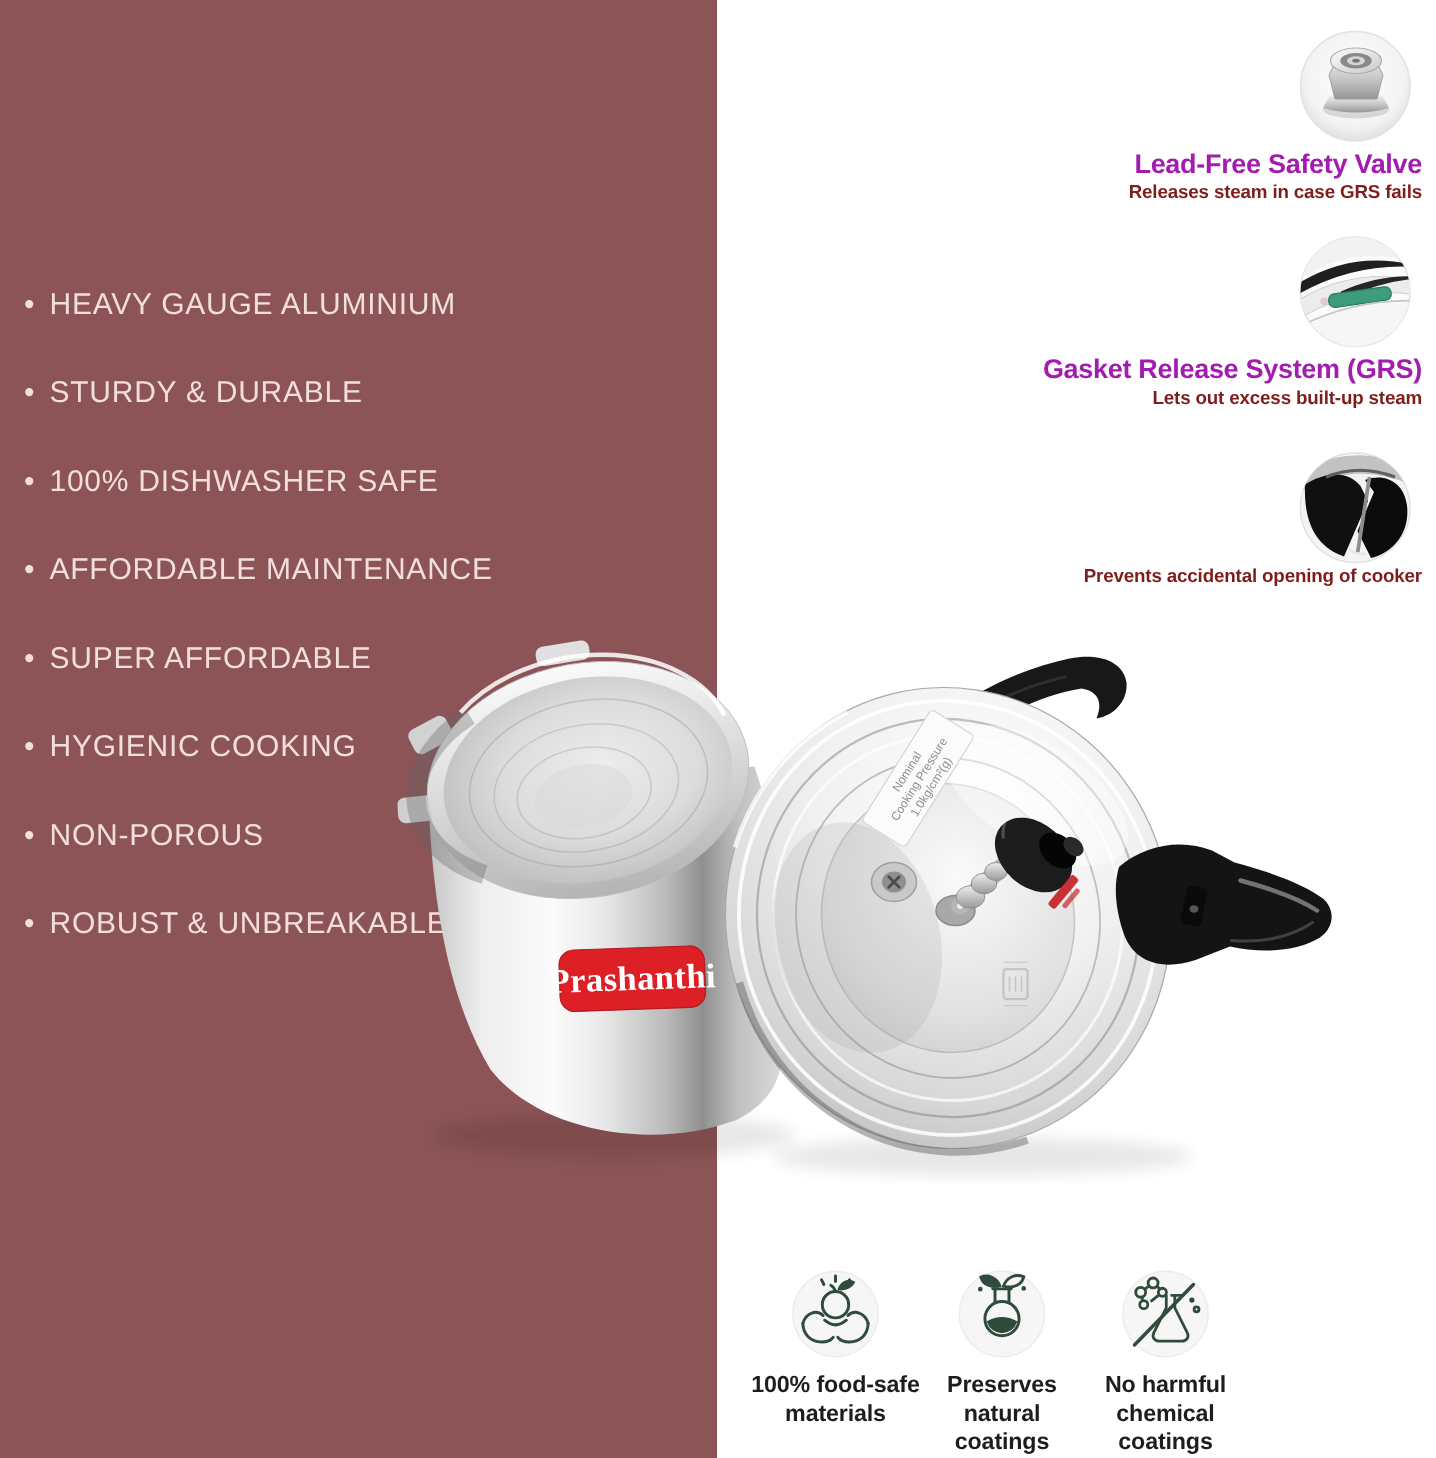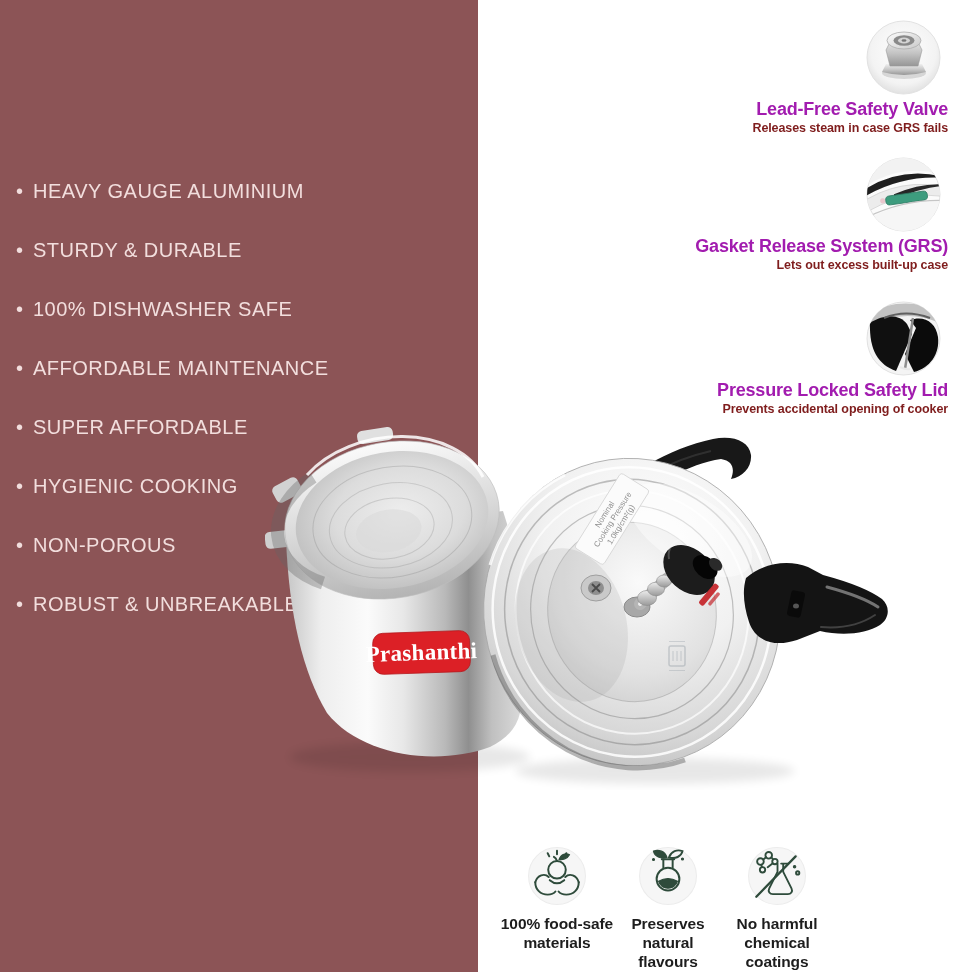--- a/index.html
+++ b/index.html
@@ -2,21 +2,21 @@
 <html><head>
 <meta charset="utf-8">
 <style>
   html,body{margin:0;padding:0;background:#fff;}
   .canvas{
     position:relative;width:957px;height:972px;overflow:hidden;
     background:#ffffff;font-family:"Liberation Sans",sans-serif;
   }
   
   .left-panel{position:absolute;left:0;top:0;width:478px;height:972px;background:#8C5456;}
-  .bullet-list{position:absolute;left:16px;top:176px;margin:0;padding:0;list-style:none;width:420px;}
+  .bullet-list{position:absolute;left:16px;top:188px;margin:0;padding:0;list-style:none;width:420px;}
   .bullet-list li{
     position:relative;padding-left:17px;margin:0 0 28px 0;
     font-size:20px;line-height:31px;letter-spacing:.5px;
     color:#F2DEDD;white-space:pre-line;font-weight:400;
   }
   .bullet-list li::before{content:"\2022";position:absolute;left:0;top:0;color:#F2DEDD;}
   
   .safety-feature{position:absolute;right:9px;width:320px;display:flex;flex-direction:column;align-items:flex-end;}
   .safety-feature .photo-icon{width:75px;height:75px;margin-right:7px;}
   .safety-feature .f-title{
@@ -106,41 +106,40 @@
         <path d="M -10,32 Q 37,6 85,28 Q 37,16 -10,38 Z" fill="#1f1f1f"></path>
         <path d="M -10,42 Q 37,18 85,38 L 85,48 Q 37,30 -10,54 Z" fill="#ececec" stroke="#cfcfcf" stroke-width=".7"></path>
         <path d="M 28,36 Q 60,27 86,35 Q 60,32 28,41 Z" fill="#262626"></path>
         <circle cx="16" cy="41" r="2.6" fill="#e9c7cd"></circle>
         <rect x="19" y="37" width="42" height="9" rx="4" fill="#3D9C7E" stroke="#2e7a62" stroke-width=".8"></rect>
         <path d="M -10,60 Q 37,40 86,52 L 86,90 L -10,90 Z" fill="#f6f6f6"></path>
         <path d="M -10,58 Q 37,40 86,51" fill="none" stroke="#c6c6c6" stroke-width="1.2"></path>
       </g>
     </svg>
     <div class="f-title">Gasket Release System (GRS)</div>
-    <div class="f-sub">Lets out excess built-up case</div>
+    <div class="f-sub">Lets out excess built-up steam</div>
   </div>
 
   <div class="safety-feature sf-3">
     <svg class="photo-icon" viewBox="0 0 75 75">
       <defs>
           <clipPath id="clipC3">
             <circle cx="37.5" cy="37.5" r="36.5"></circle>
           </clipPath>
         </defs>
       <circle cx="37.5" cy="37.5" r="36.5" fill="#f4f4f4" stroke="#e2e2e2"></circle>
       <g clip-path="url(#clipC3)">
         <path d="M 2,26 Q 37,6 74,22 L 74,10 Q 37,-6 2,12 Z" fill="#c2c2c2"></path>
         <path d="M 4,22 C 20,12 34,14 41,23 L 46,33 L 30,70 C 13,64 3,50 4,22 Z" fill="#101010"></path>
         <path d="M 44,19 C 58,14 70,21 72,36 C 74,53 64,67 48,71 L 39,53 L 50,27 Z" fill="#0b0b0b"></path>
         <path d="M 47,17 L 39,68" stroke="#8d8d8d" stroke-width="2.5"></path>
         <path d="M 18,17 Q 40,8 64,17" stroke="#5f5f5f" stroke-width="2" fill="none"></path>
         <path d="M 34,66 q 6,3 10,2" stroke="#e8e8e8" stroke-width="2" fill="none"></path>
       </g>
     </svg>
-    <div class="f-title">Pressure Locked Safety Lid</div>
     <div class="f-sub">Prevents accidental opening of cooker</div>
   </div>
 
   <svg class="product-photo" viewBox="0 0 660 375">
     <defs>
       <linearGradient id="bodyGrad" x1="0" y1="0" x2="1" y2="0">
         <stop offset="0" stop-color="#c6c6c6"></stop>
           <stop offset=".15" stop-color="#eeeeee"></stop>
         <stop offset=".35" stop-color="#fbfbfb"></stop>
           <stop offset=".5" stop-color="#e8e8e8"></stop>
@@ -306,21 +305,21 @@
         <circle cx="29" cy="32" r="11"></circle>
         <path d="M 19.8,34 A 9.6,9.6 0 0 0 38.2,34 Q 29,29 19.8,34 Z" fill="#2E4B3B" stroke-width="1"></path>
         <path d="M 28,11 C 26,5 20,3 15,5 C 16,10 22,13 28,11 Z" fill="#2E4B3B" stroke-width="1.2"></path>
         <path d="M 30,11 C 32,5 38,3 43,5 C 42,10 36,13 30,11 Z"></path>
         <circle cx="43" cy="12.5" r="1" fill="#2E4B3B" stroke-width="1"></circle>
         <circle cx="15" cy="13" r="1" fill="#2E4B3B" stroke-width="1"></circle>
       </g>
     </svg>
     <div class="b-label">Preserves
 natural
-flavours</div>
+coatings</div>
   </div>
 
   <div class="benefit bf-3">
     <svg class="badge-icon" viewBox="0 0 58 58">
       <circle cx="29" cy="29" r="27.5" fill="#f6f6f6" stroke="#ececec"></circle>
       <g stroke="#2E4B3B" stroke-width="1.8" fill="none" stroke-linecap="round">
         <circle cx="13" cy="15" r="3.2"></circle>
           <circle cx="21" cy="9" r="3.2"></circle>
         <circle cx="27" cy="15" r="2.6"></circle>
           <circle cx="15" cy="23" r="2.6"></circle>

